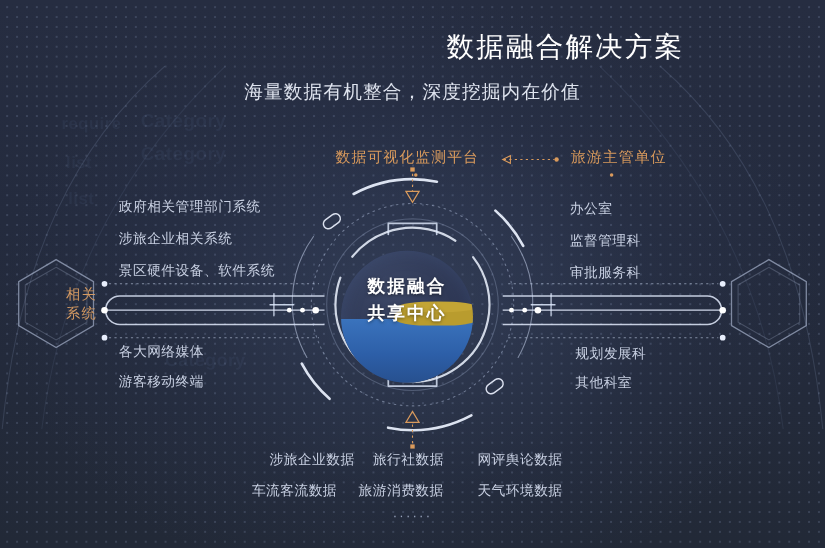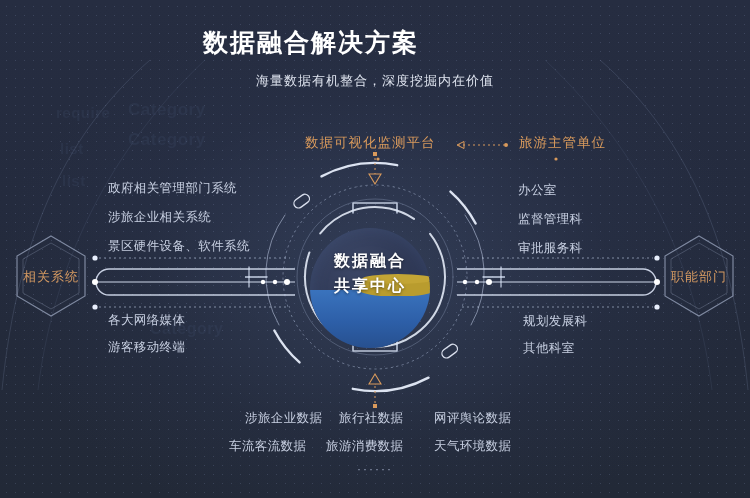--- a/index.html
+++ b/index.html
@@ -24,44 +24,44 @@
     pointer-events:none;
   }
   
   .ghost{
     position:absolute;color:#465madd;color:rgba(120,140,180,0.085);
     font-weight:bold;letter-spacing:0.5px;white-space:nowrap;
     pointer-events:none;user-select:none;
   }
   
   #title{
-    position:absolute;left:0;top:26px;width:622px;text-align:center;
-    font-size:25px;font-weight:bold;color:#ffffff;letter-spacing:2px;
+    position:absolute;left:0;top:26px;width:622px;text-align:right;
+    font-size:25px;font-weight:normal;color:#ffffff;letter-spacing:2px;
   }
   #subtitle{
     position:absolute;left:0;top:72px;width:750px;text-align:center;
-    font-size:13px;color:#dfe4ef;letter-spacing:1px;
+    font-size:17px;color:#dfe4ef;letter-spacing:1px;
   }
   
   .toplabel{
     position:absolute;font-size:13.5px;color:#d99a5c;white-space:nowrap;
     letter-spacing:1px;
   }
   #lbl-platform{left:305px;top:134px;}
   #lbl-authority{left:519px;top:134px;}
   #toparrow{
     position:absolute;left:448px;top:140px;width:62px;height:10px;
   }
   
   .hex{position:absolute;width:74px;height:84px;}
   #hex-left{left:14px;top:234px;}
   #hex-right{left:662px;top:234px;}
   .hexlabel{
     position:absolute;left:0;top:0;width:74px;height:84px;
-    display:flex;align-items:center;justify-content:center;
+    display:flex;flex-direction:column;align-items:flex-end;justify-content:center;
     color:#d59a62;font-size:13px;line-height:17px;letter-spacing:1px;
     font-weight:normal;
   }
   
   .colitem{
     position:absolute;font-size:12.5px;color:#c8d0e2;white-space:nowrap;
     letter-spacing:0.4px;
   }
   .botitem{
     position:absolute;font-size:12.5px;color:#c8d0e2;white-space:nowrap;
@@ -147,24 +147,20 @@
   </svg>
   <div class="hexlabel" style="left:14px;top:234px;">
     <span>相关</span>
     <span>系统</span>
   </div>
 
   <svg class="hex" id="hex-right" viewBox="0 0 74 84">
     <polygon points="37,2 71,22 71,62 37,82 3,62 3,22" fill="none" stroke="rgba(200,214,240,0.55)" stroke-width="1.2"></polygon>
     <polygon points="37,9 65,25 65,59 37,75 9,59 9,25" fill="none" stroke="rgba(200,214,240,0.22)" stroke-width="1"></polygon>
   </svg>
-  <div class="hexlabel" style="left:662px;top:234px;">
-    <span>职能</span>
-    <span>部门</span>
-  </div>
 
   <svg class="vline" style="left:85px;top:250px;width:215px;height:65px;" viewBox="0 0 215 65">
 
     <line x1="14" y1="8" x2="205" y2="8" stroke="rgba(205,218,242,0.55)" stroke-width="1" stroke-dasharray="2 3"></line>
     <circle cx="10" cy="8" r="2.6" fill="#e8eefc"></circle>
 
     <line x1="14" y1="57" x2="205" y2="57" stroke="rgba(205,218,242,0.55)" stroke-width="1" stroke-dasharray="2 3"></line>
     <circle cx="10" cy="57" r="2.6" fill="#e8eefc"></circle>
 
     <path d="M210 19 L24 19 A13 13 0 0 0 24 45 L210 45" fill="none" stroke="rgba(226,234,252,0.85)" stroke-width="1.4"></path>

